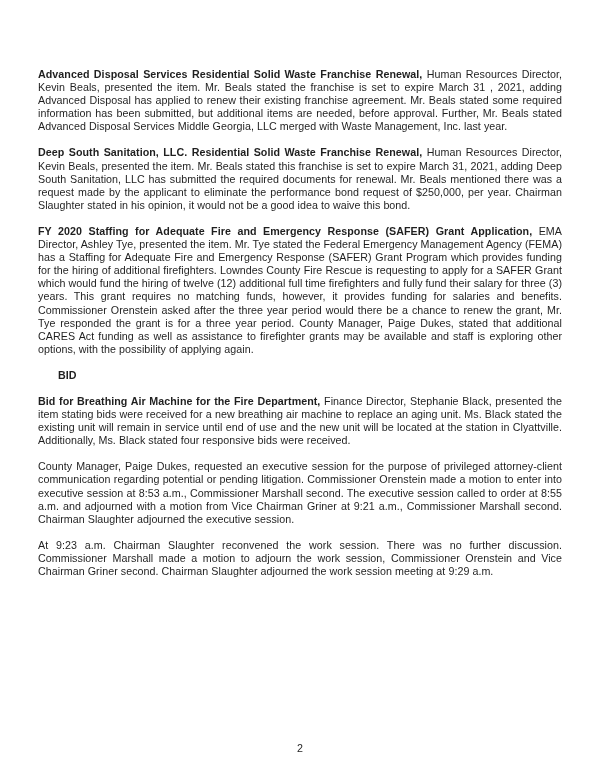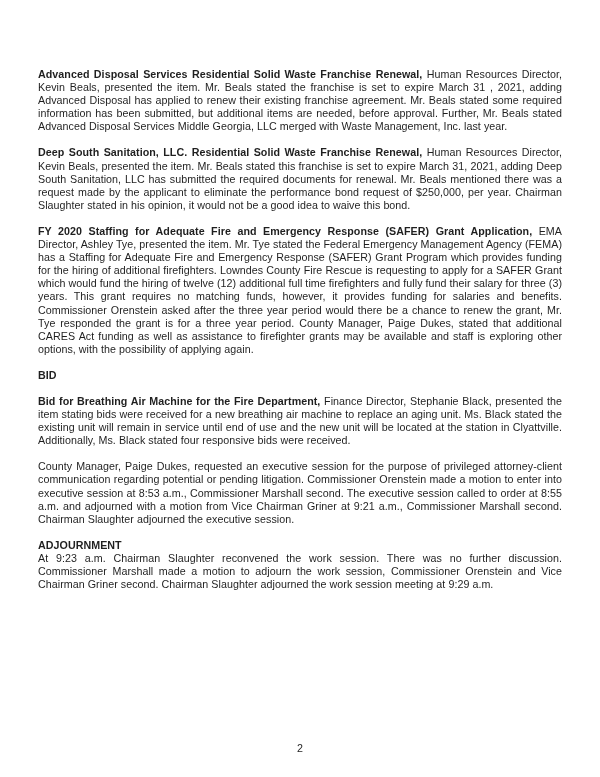--- a/index.html
+++ b/index.html
@@ -23,20 +23,21 @@
     line-height: 13.1px;
     color: #1f1f1f;
     text-align: justify;
     margin-bottom: 13px;
     letter-spacing: 0.05px;
   }
   .lead { font-weight: bold; }
   .heading {
     font-weight: bold;
     text-align: left;
+    margin-left: 20px;
   }
   .no-gap { margin-bottom: 0; }
   .page-footer {
     position: absolute;
     top: 738px;
     left: 0;
     width: 600px;
     text-align: center;
   }
   .page-number {
@@ -55,21 +56,20 @@
     <p class="para"><b class="lead">Deep South Sanitation, LLC. Residential Solid Waste Franchise Renewal,</b> <span>Human Resources Director, Kevin Beals, presented the item. Mr. Beals stated this franchise is set to expire March 31, 2021, adding Deep South Sanitation, LLC has submitted the required documents for renewal. Mr. Beals mentioned there was a request made by the applicant to eliminate the performance bond request of $250,000, per year. Chairman Slaughter stated in his opinion, it would not be a good idea to waive this bond.</span></p>
 
     <p class="para"><b class="lead">FY 2020 Staffing for Adequate Fire and Emergency Response (SAFER) Grant Application,</b> <span>EMA Director, Ashley Tye, presented the item. Mr. Tye stated the Federal Emergency Management Agency (FEMA) has a Staffing for Adequate Fire and Emergency Response (SAFER) Grant Program which provides funding for the hiring of additional firefighters. Lowndes County Fire Rescue is requesting to apply for a SAFER Grant which would fund the hiring of twelve (12) additional full time firefighters and fully fund their salary for three (3) years. This grant requires no matching funds, however, it provides funding for salaries and benefits. Commissioner Orenstein asked after the three year period would there be a chance to renew the grant, Mr. Tye responded the grant is for a three year period. County Manager, Paige Dukes, stated that additional CARES Act funding as well as assistance to firefighter grants may be available and staff is exploring other options, with the possibility of applying again.</span></p>
 
     <p class="para heading">BID</p>
 
     <p class="para"><b class="lead">Bid for Breathing Air Machine for the Fire Department,</b> <span>Finance Director, Stephanie Black, presented the item stating bids were received for a new breathing air machine to replace an aging unit. Ms. Black stated the existing unit will remain in service until end of use and the new unit will be located at the station in Clyattville. Additionally, Ms. Black stated four responsive bids were received.</span></p>
 
     <p class="para">County Manager, Paige Dukes, requested an executive session for the purpose of privileged attorney-client communication regarding potential or pending litigation. Commissioner Orenstein made a motion to enter into executive session at 8:53 a.m., Commissioner Marshall second. The executive session called to order at 8:55 a.m. and adjourned with a motion from Vice Chairman Griner at 9:21 a.m., Commissioner Marshall second. Chairman Slaughter adjourned the executive session.</p>
 
-    <p class="para heading no-gap">ADJOURNMENT</p>
     <p class="para">At 9:23 a.m. Chairman Slaughter reconvened the work session. There was no further discussion. Commissioner Marshall made a motion to adjourn the work session, Commissioner Orenstein and Vice Chairman Griner second. Chairman Slaughter adjourned the work session meeting at 9:29 a.m.</p>
 
   </main>
 
   <footer class="page-footer">
     <span class="page-number">2</span>
   </footer>
 </div>
 
 </body></html>

